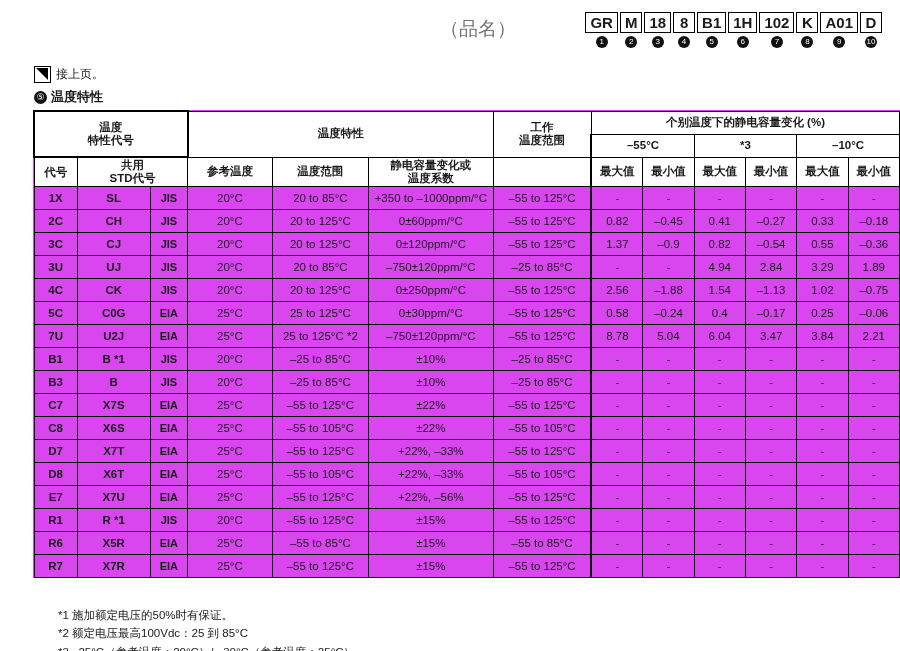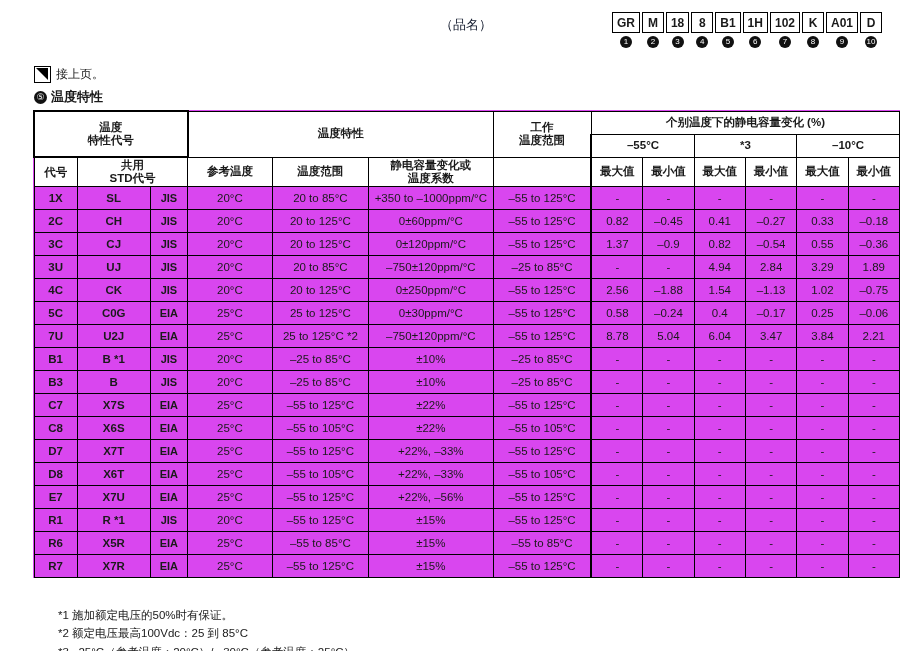--- a/index.html
+++ b/index.html
@@ -19,42 +19,42 @@
     position: relative;
     width: 900px;
     height: 651px;
   }
 
   
   .part-name {
     position: absolute;
     left: 440px;
     top: 16px;
-    font-size: 13px;
-    color: #0f172a;
+    font-size: 19px;
+    color: #737373;
   }
   .code-strip {
     position: absolute;
     right: 18px;
     top: 12px;
     display: flex;
     align-items: flex-start;
   }
   .code-cell {
     display: flex;
     flex-direction: column;
     align-items: center;
     margin-left: 2px;
   }
   .code-box {
     min-width: 22px;
     height: 21px;
     border: 1px solid #000;
     background: #fff;
-    font-size: 12px;
+    font-size: 15px;
     font-weight: bold;
     display: flex;
     align-items: center;
     justify-content: center;
     padding: 0 4px;
     box-sizing: border-box;
     line-height: 1;
   }
   .code-num {
     margin-top: 3px;

